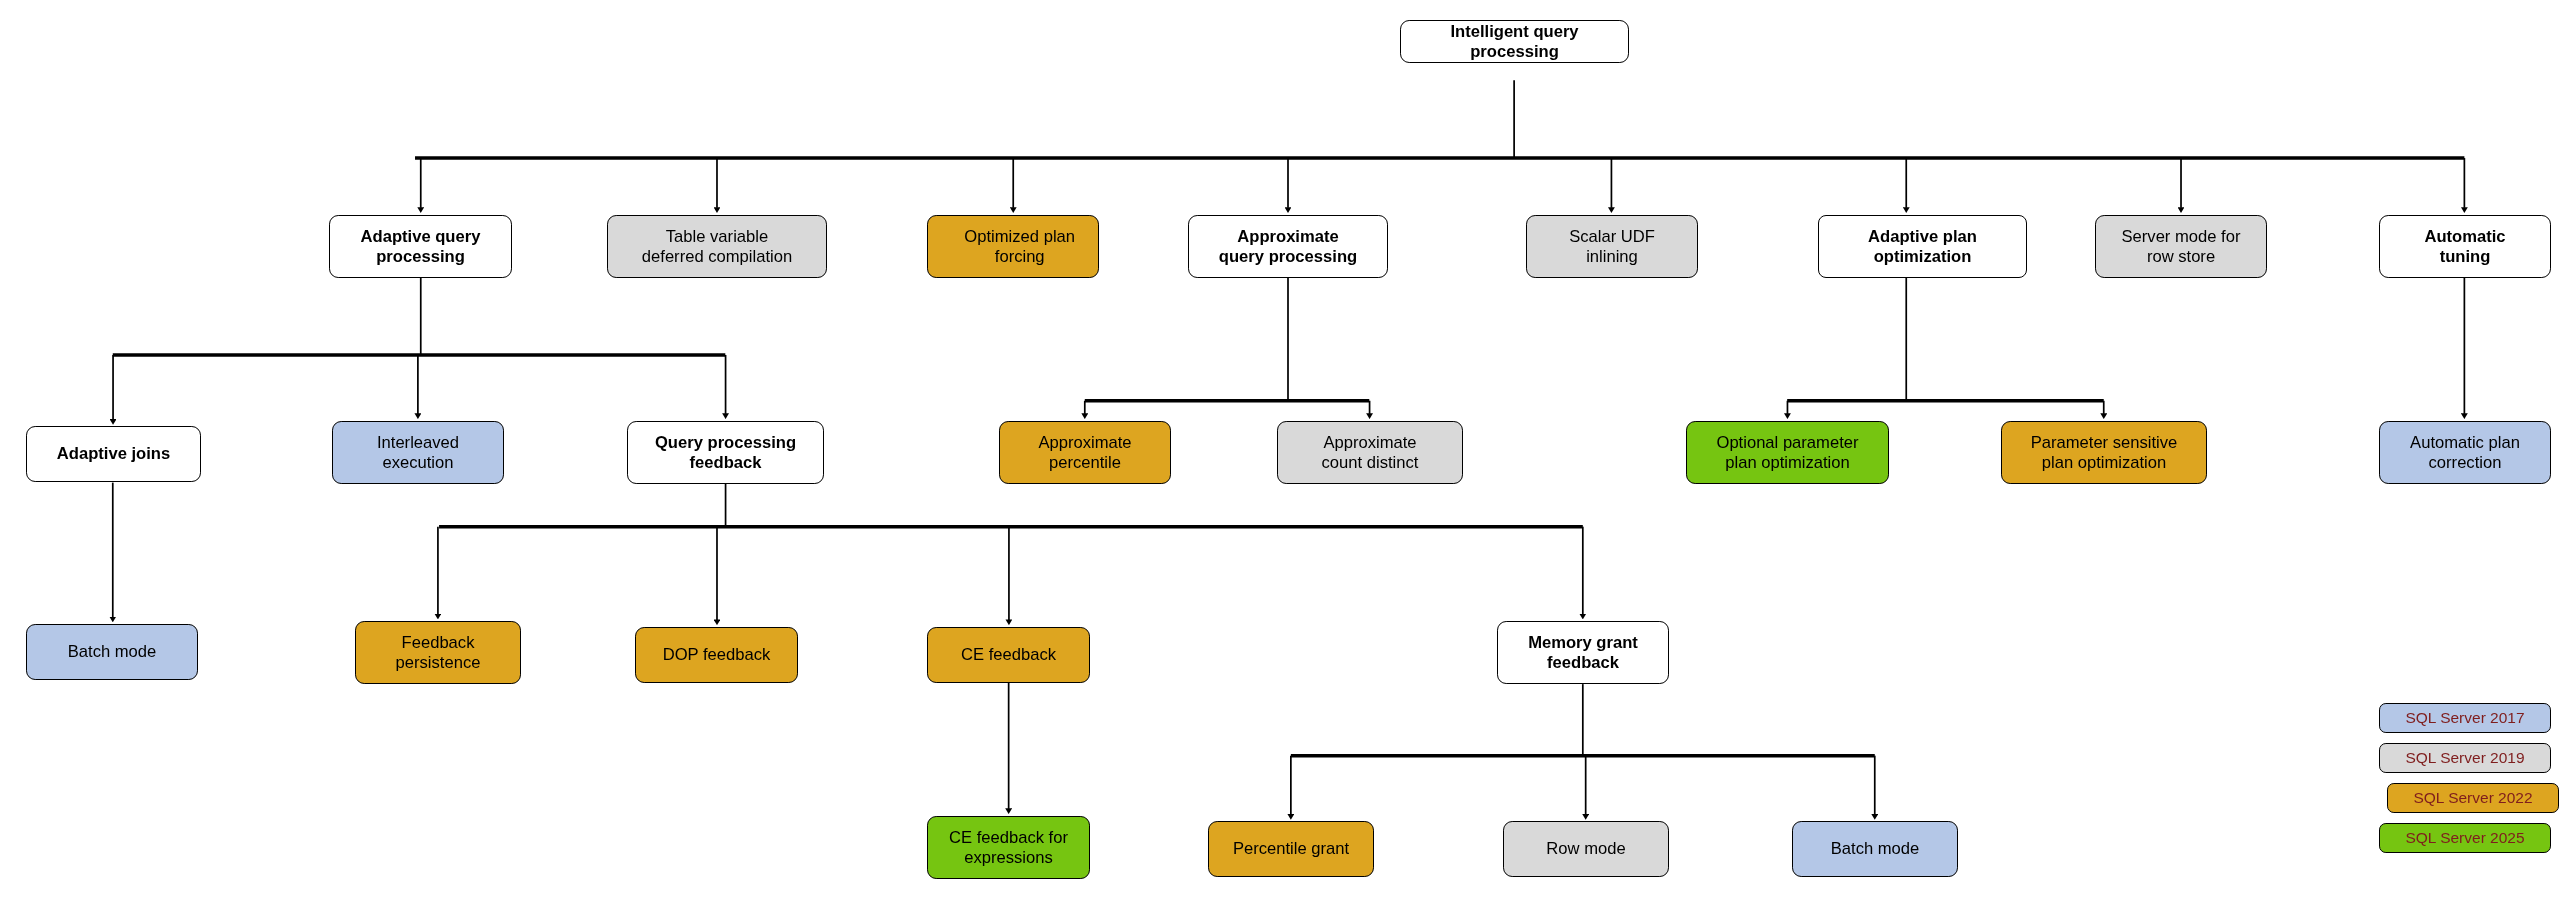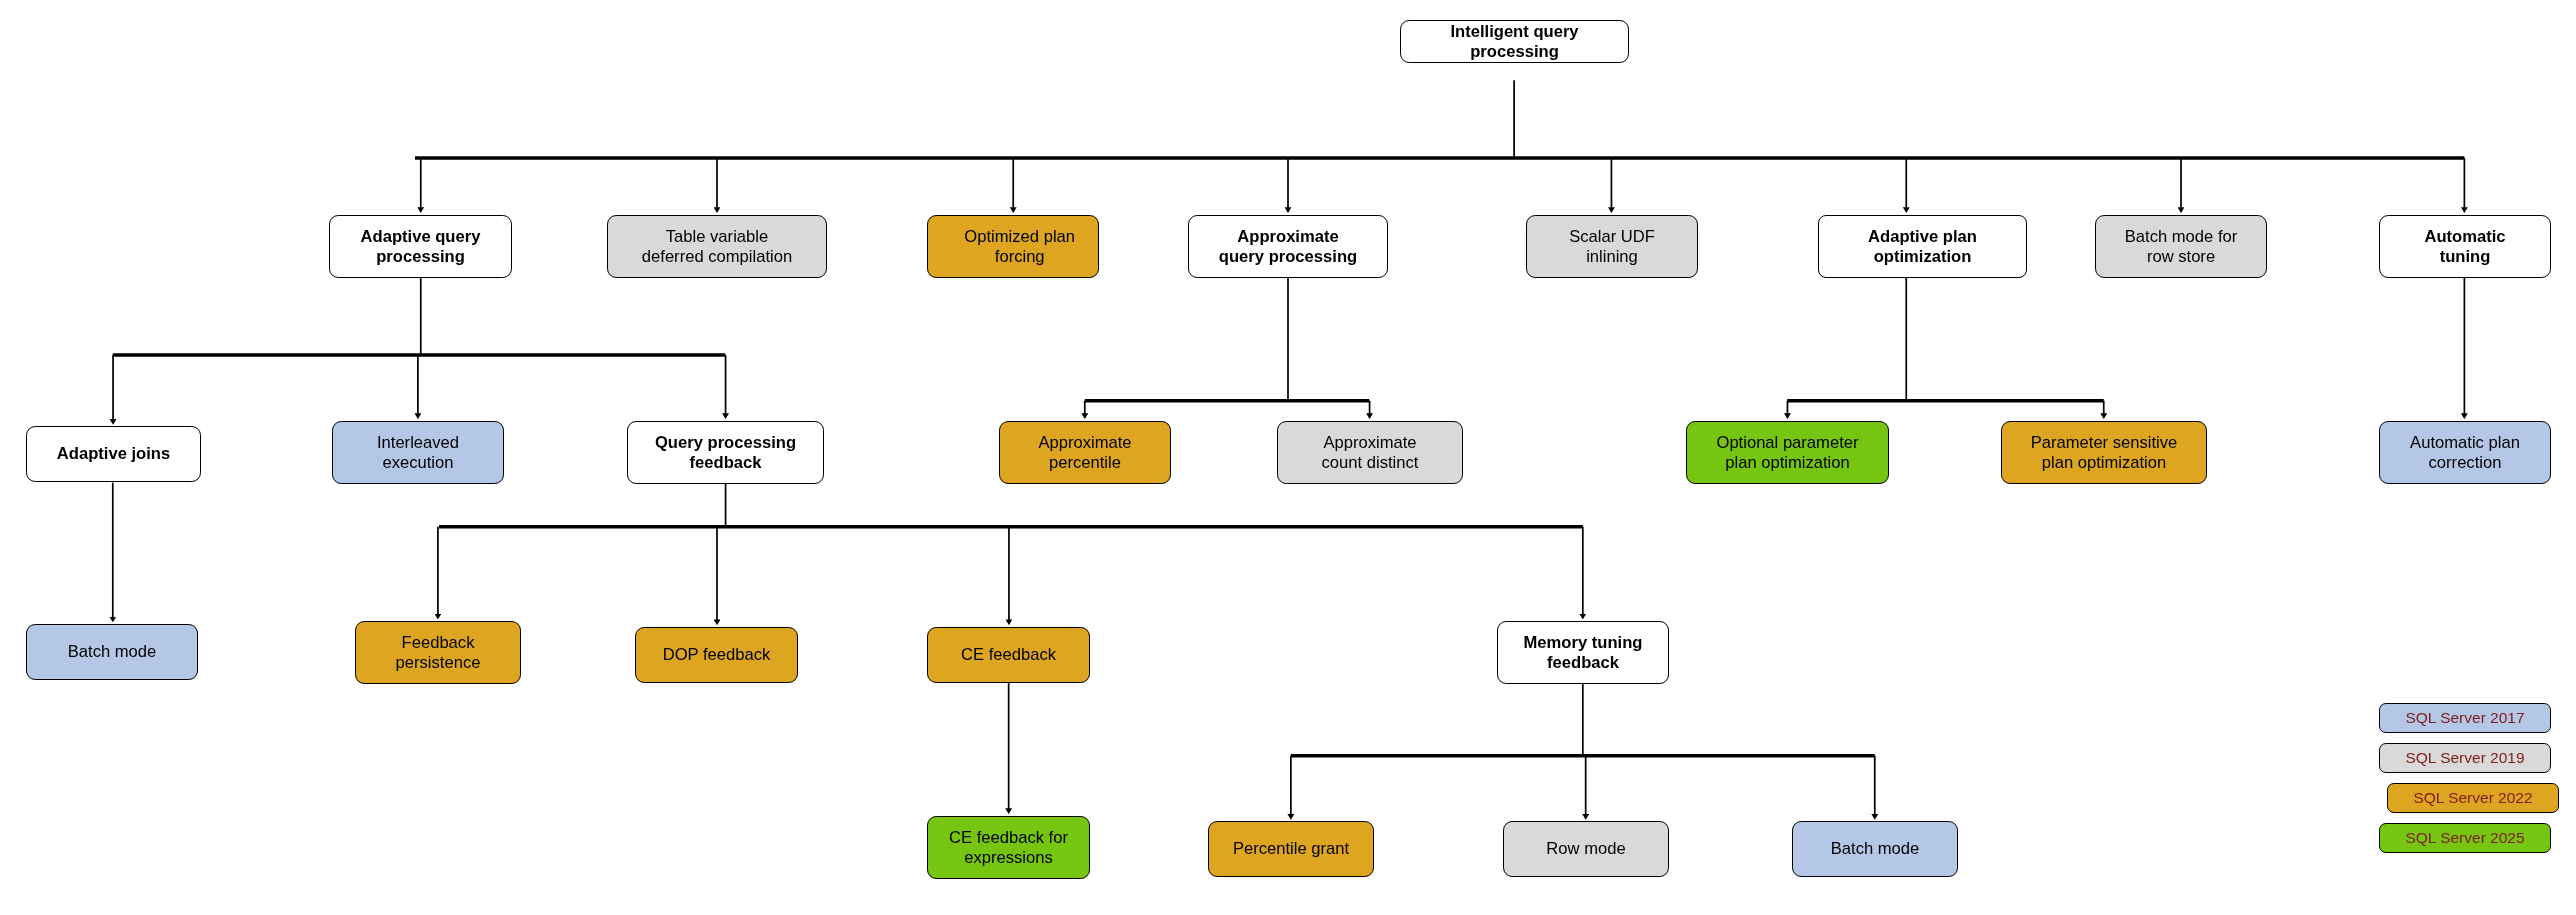--- a/index.html
+++ b/index.html
@@ -115,21 +115,21 @@
       </div>
       <div class="node fill-gray" style="left: 1526px; top: 215px; width: 172px; height: 63px;">
         <span>Scalar UDF
 inlining</span>
       </div>
       <div class="node fill-white bold" style="left: 1818px; top: 215px; width: 209px; height: 63px; border-radius: 8px;">
         <span>Adaptive plan
 optimization</span>
       </div>
       <div class="node fill-gray" style="left: 2095px; top: 215px; width: 172px; height: 63px;">
-        <span>Batch mode for
+        <span>Server mode for
 row store</span>
       </div>
       <div class="node fill-white bold" style="left: 2379px; top: 215px; width: 172px; height: 63px;">
         <span>Automatic
 tuning</span>
       </div>
       <div class="node fill-white bold" style="left: 26px; top: 426px; width: 175px; height: 56px;">
         <span>Adaptive joins</span>
       </div>
       <div class="node fill-blue" style="left: 332px; top: 421px; width: 172px; height: 63px;">
@@ -167,21 +167,21 @@
         <span>Feedback
 persistence</span>
       </div>
       <div class="node fill-orange" style="left: 635px; top: 627px; width: 163px; height: 56px;">
         <span>DOP feedback</span>
       </div>
       <div class="node fill-orange" style="left: 927px; top: 627px; width: 163px; height: 56px; justify-content: center;">
         <span>CE feedback</span>
       </div>
       <div class="node fill-white bold" style="left: 1497px; top: 621px; width: 172px; height: 63px;">
-        <span>Memory tuning
+        <span>Memory grant
 feedback</span>
       </div>
       <div class="node fill-green" style="left: 927px; top: 816px; width: 163px; height: 63px;">
         <span>CE feedback for
 expressions</span>
       </div>
       <div class="node fill-orange" style="left: 1208px; top: 821px; width: 166px; height: 56px;">
         <span>Percentile grant</span>
       </div>
       <div class="node fill-gray" style="left: 1503px; top: 821px; width: 166px; height: 56px;">

